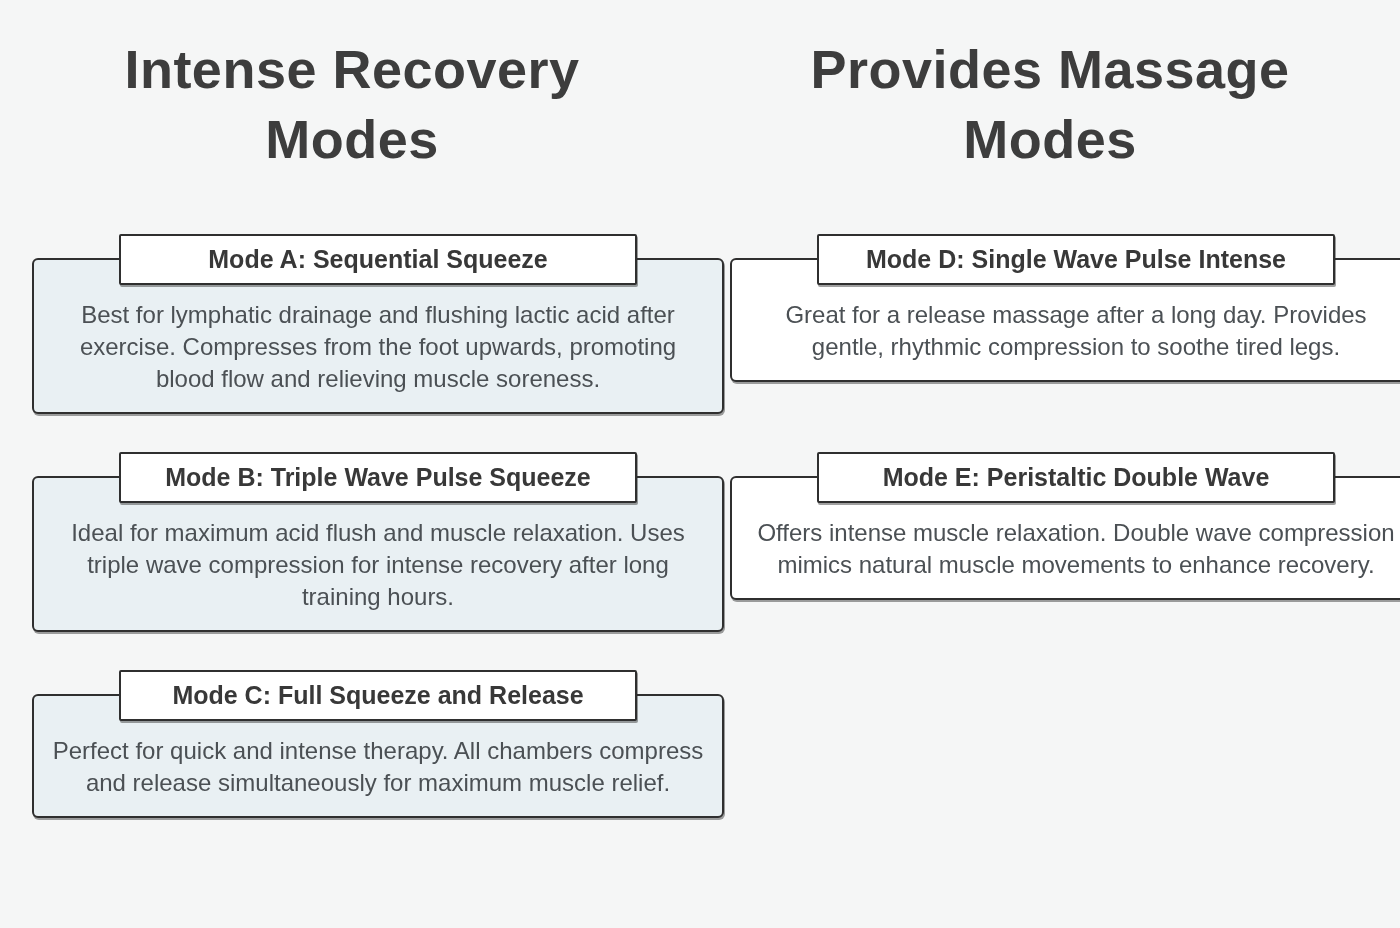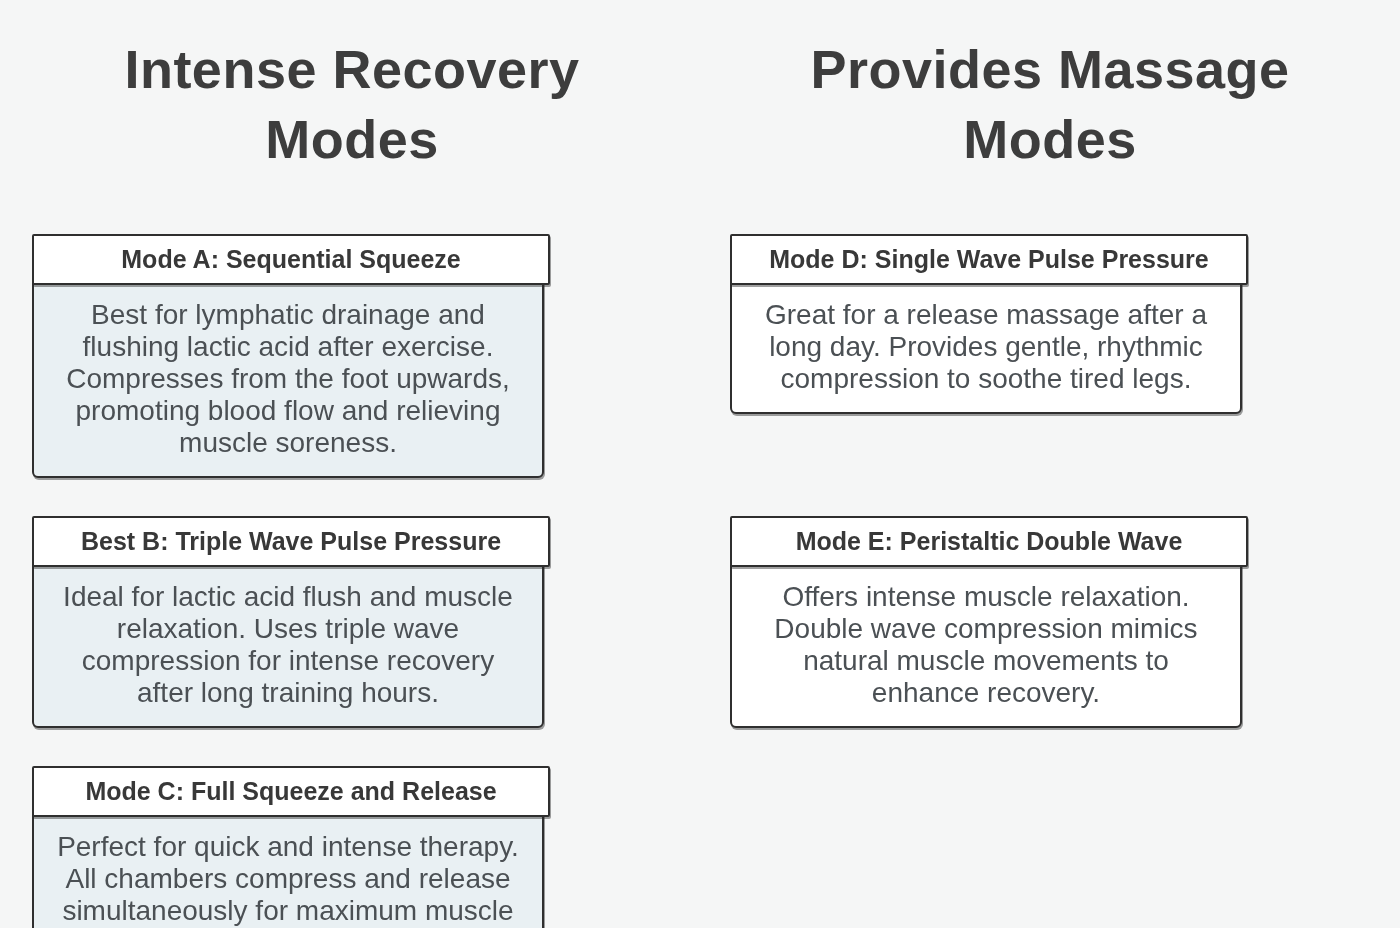--- a/index.html
+++ b/index.html
@@ -31,21 +31,21 @@
     margin: 34px auto 0;
     width: 520px;
     text-align: center;
     font-size: 54px;
     line-height: 1.3;
     font-weight: bold;
     color: #3d3d3d;
     letter-spacing: 0.5px;
   }
   .card {
-    width: 512px;
+    width: 692px;
   }
   .card-title {
     position: relative;
     z-index: 2;
     box-sizing: border-box;
     width: 518px;
     margin: 0 auto;
     background: #ffffff;
     border: 2px solid #2f2f2f;
     border-radius: 2px;
@@ -61,21 +61,21 @@
     position: relative;
     z-index: 1;
     box-sizing: border-box;
     margin-top: -27px;
     background: #ffffff;
     border: 2px solid #2f2f2f;
     border-radius: 6px;
     box-shadow: 1px 2px 0 rgba(45,45,45,0.45);
     padding: 39px 16px 17px;
     text-align: center;
-    font-size: 28px;
+    font-size: 24px;
     line-height: 32px;
     color: #4b5054;
   }
   .col-intense .card-body {
     background: #e9f0f3;
   }
 </style>
 </head>
 <body>
 
@@ -88,27 +88,27 @@
   <div class="heading-cell">
     <h1 class="column-title">Provides Massage Modes</h1>
   </div>
 
   <div class="card col-intense">
     <div class="card-title">Mode A: Sequential Squeeze</div>
     <div class="card-body">Best for lymphatic drainage and flushing lactic acid after exercise. Compresses from the foot upwards, promoting blood flow and relieving muscle soreness.</div>
   </div>
 
   <div class="card col-relax">
-    <div class="card-title">Mode D: Single Wave Pulse Pressure</div>
+    <div class="card-title">Mode D: Single Wave Pulse Intense</div>
     <div class="card-body">Great for a release massage after a long day. Provides gentle, rhythmic compression to soothe tired legs.</div>
   </div>
 
   <div class="card col-intense">
-    <div class="card-title">Best B: Triple Wave Pulse Pressure</div>
-    <div class="card-body">Ideal for lactic acid flush and muscle relaxation. Uses triple wave compression for intense recovery after long training hours.</div>
+    <div class="card-title">Mode B: Triple Wave Pulse Squeeze</div>
+    <div class="card-body">Ideal for maximum acid flush and muscle relaxation. Uses triple wave compression for intense recovery after long training hours.</div>
   </div>
 
   <div class="card col-relax">
     <div class="card-title">Mode E: Peristaltic Double Wave</div>
     <div class="card-body">Offers intense muscle relaxation. Double wave compression mimics natural muscle movements to enhance recovery.</div>
   </div>
 
   <div class="card col-intense">
     <div class="card-title">Mode C: Full Squeeze and Release</div>
     <div class="card-body">Perfect for quick and intense therapy. All chambers compress and release simultaneously for maximum muscle relief.</div>

